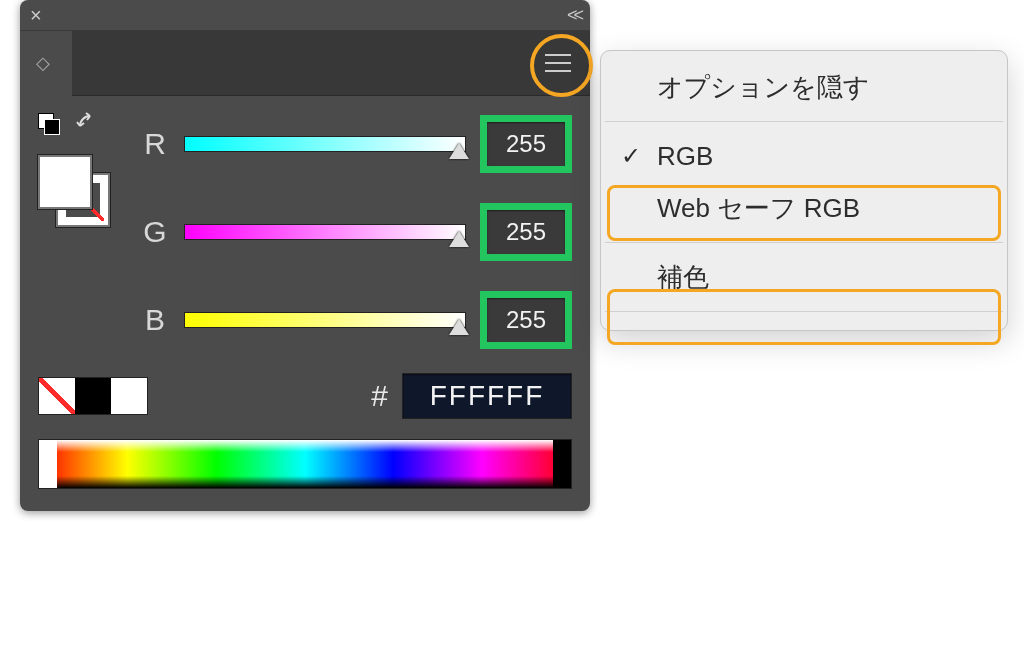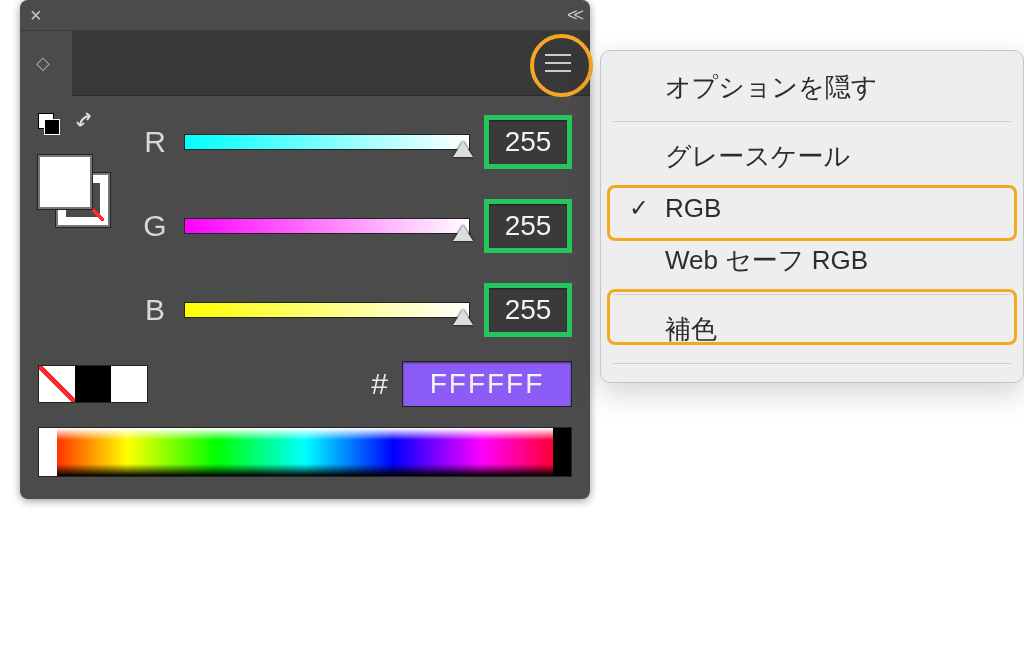--- a/index.html
+++ b/index.html
@@ -202,23 +202,23 @@
     width: 0; height: 0;
     border-left: 10px solid transparent;
     border-right: 10px solid transparent;
     border-bottom: 16px solid #ddd;
     filter: drop-shadow(0 0 1px #000);
   }
   .slider-value {
     width: 78px;
     height: 44px;
     background: #3a3a3a;
-    border: 5px solid #22c55e;
+    border: 7px solid #22c55e;
     color: #f2f2f2;
-    font-size: 28px;
+    font-size: 24px;
     text-align: center;
     display:flex; align-items:center; justify-content:center;
     box-shadow: inset 0 1px 2px rgba(0,0,0,.5);
   }
 
   .hex-row {
     display:flex;
     align-items:center;
     gap: 14px;
     margin-top: 24px;
@@ -236,21 +236,21 @@
     background: linear-gradient(to top right, transparent 45%, #ff2b2b 45%, #ff2b2b 55%, transparent 55%);
   }
   .sw-black{ background:#000; }
   .sw-white{ background:#fff; }
   .hex-spacer { flex:1; }
   .hash {
     font-size: 30px; color:#eaeaea;
   }
   .hex-input {
     width: 168px; height:44px;
-    background:#8b5cf6;
+    background:#0f172a;
     border:1px solid #222;
     color:#f2f2f2;
     font-size: 28px;
     letter-spacing: 2px;
     text-align:center;
     display:flex; align-items:center; justify-content:center;
     box-shadow: inset 0 1px 2px rgba(0,0,0,.5);
   }
 
   .spectrum {
@@ -278,21 +278,21 @@
   
   .menu {
     position: absolute;
     left: 600px;
     top: 50px;
     width: 406px;
     background: #eeeeee;
     border: 1px solid #c6c6c6;
     border-radius: 10px;
     box-shadow: 0 10px 30px rgba(0,0,0,.18);
-    padding: 10px 8px;
+    padding: 10px 0;
     font-size: 26px;
     color: #2d2d2d;
   }
   .menu-item {
     height: 52px;
     display: flex;
     align-items: center;
     padding: 0 26px 0 56px;
     position: relative;
     white-space: nowrap;
@@ -401,23 +401,20 @@
   </div>
 </div>
 
 <div class="menu">
   <div class="menu-item">
     <span>オプションを隠す</span>
   </div>
   <div class="menu-sep"></div>
 
   <div class="menu-item">
-    <span>グレースケール</span>
-  </div>
-  <div class="menu-item">
     <span class="check">✓</span>
     <span>RGB</span>
   </div>
   <div class="menu-item">
     <span>Web セーフ RGB</span>
   </div>
   <div class="menu-sep"></div>
 
   <div class="menu-item">
     <span>補色</span>

